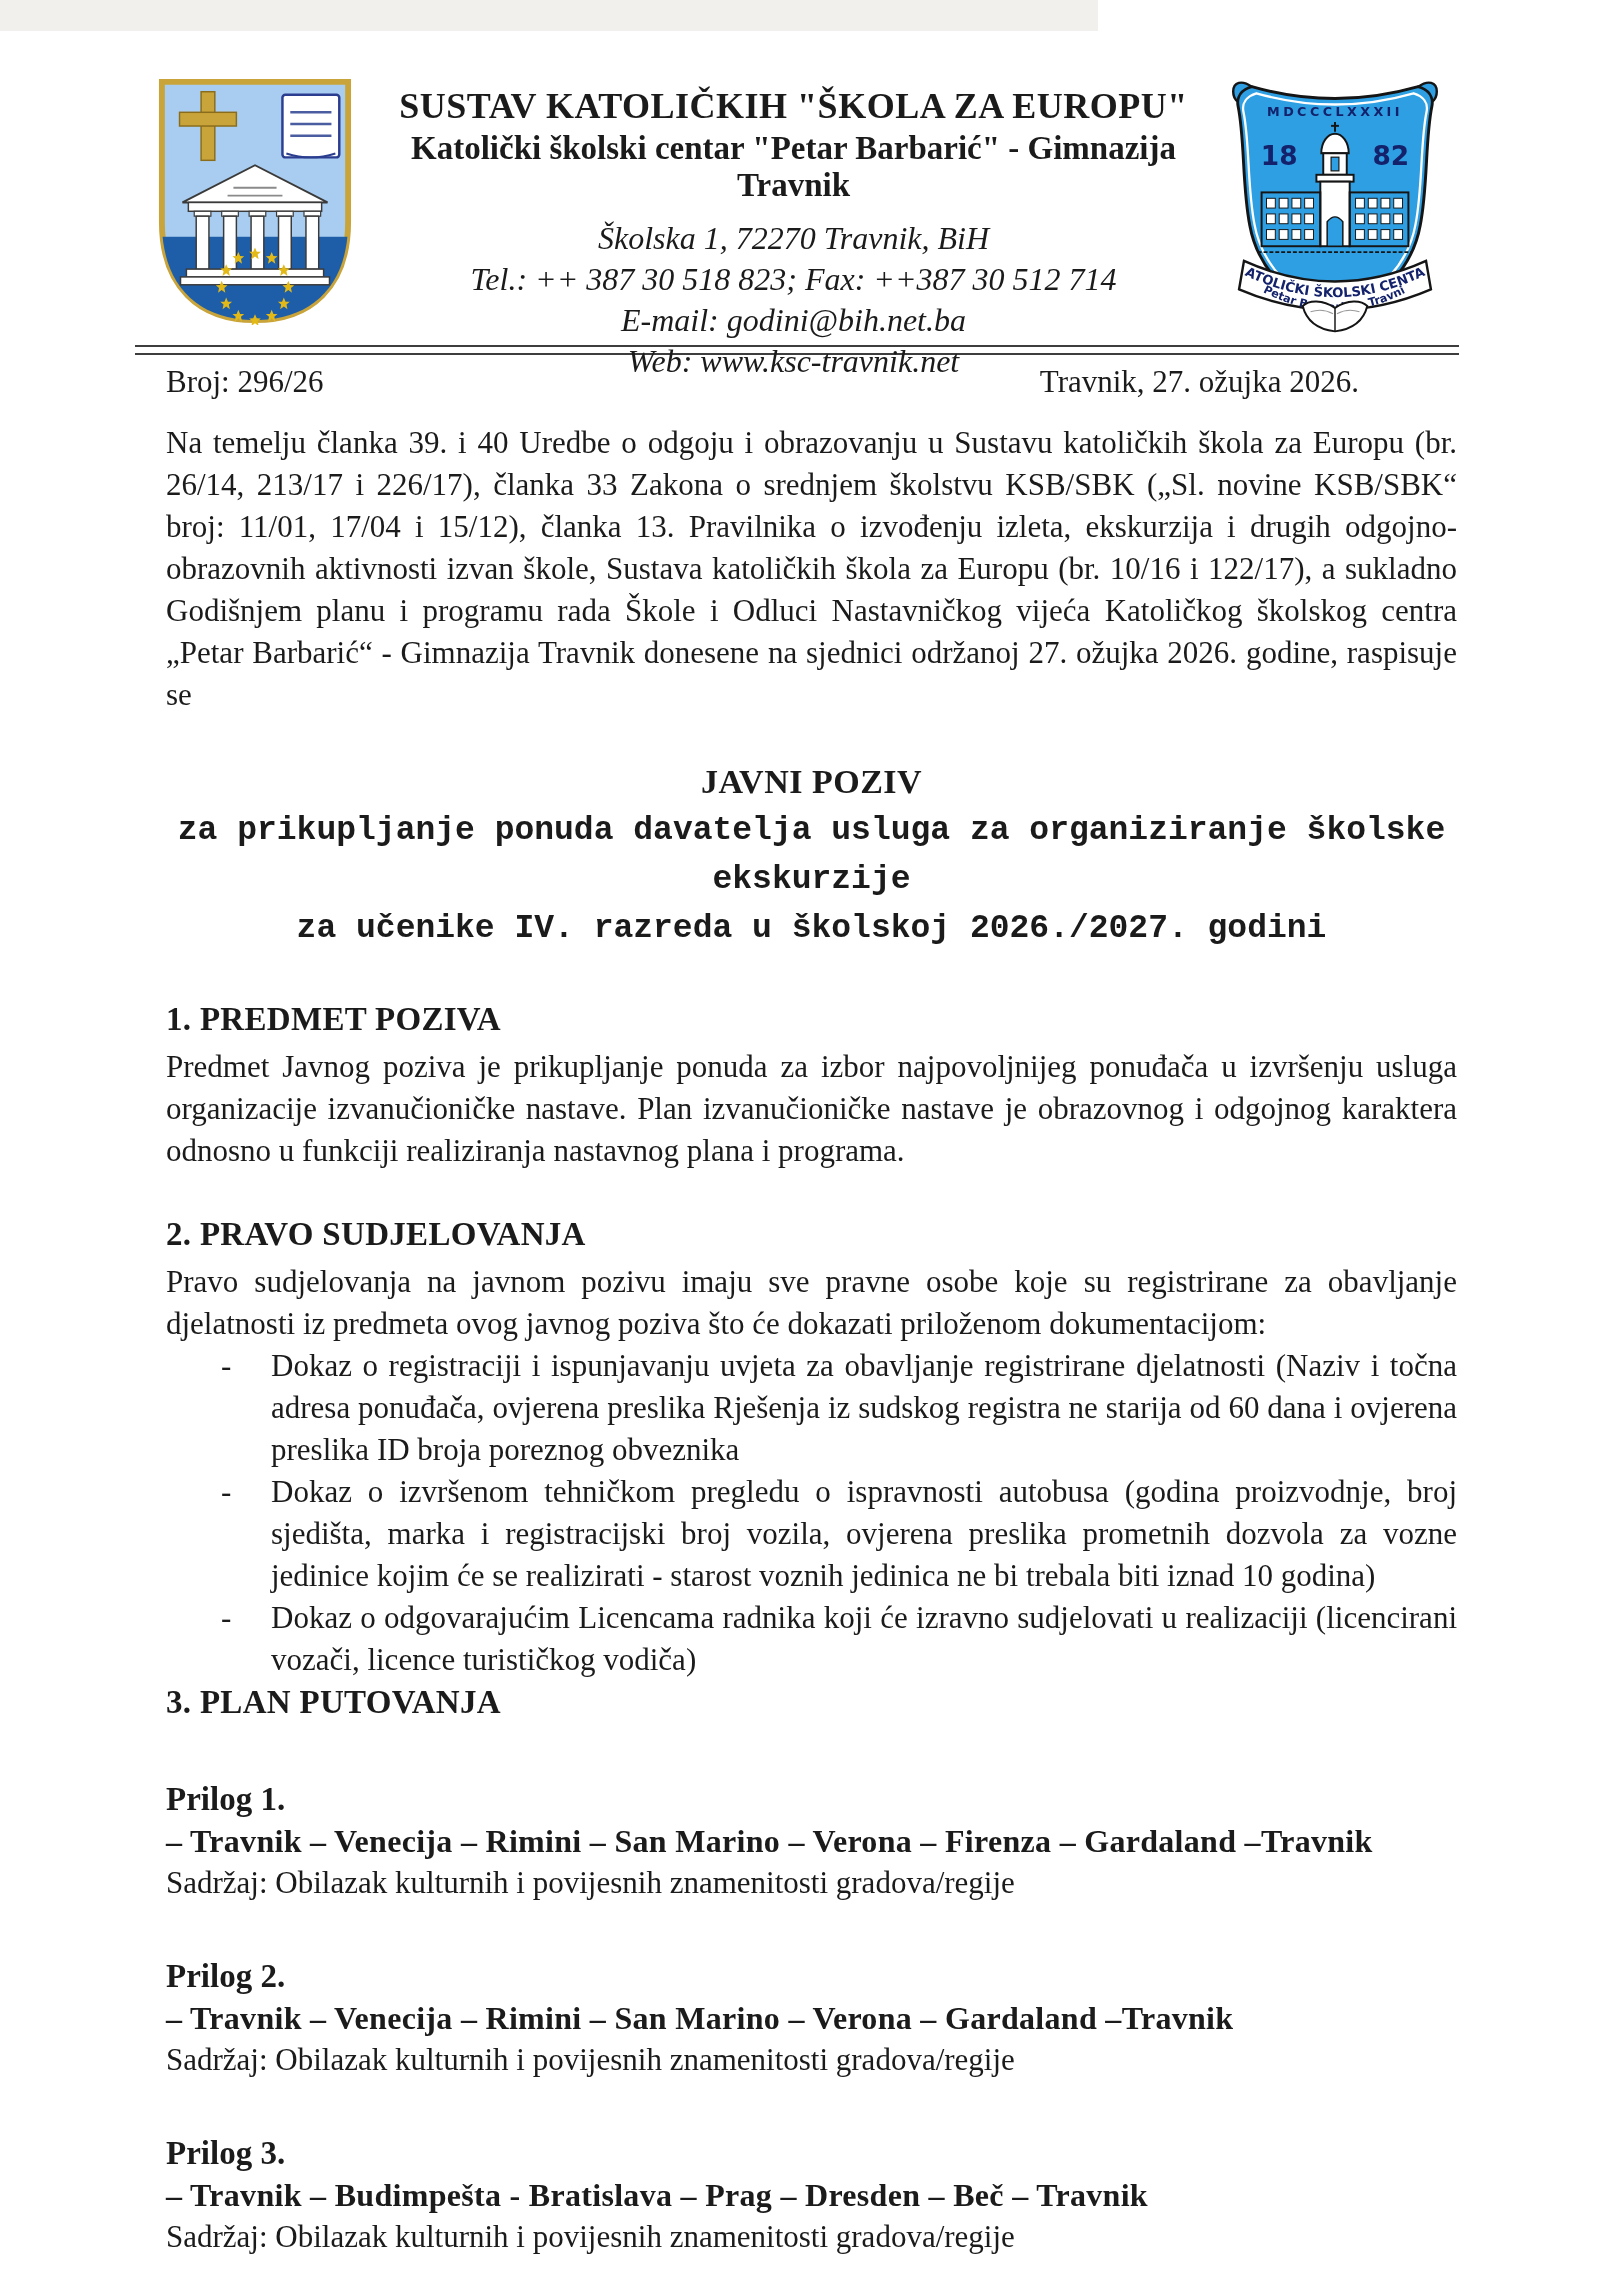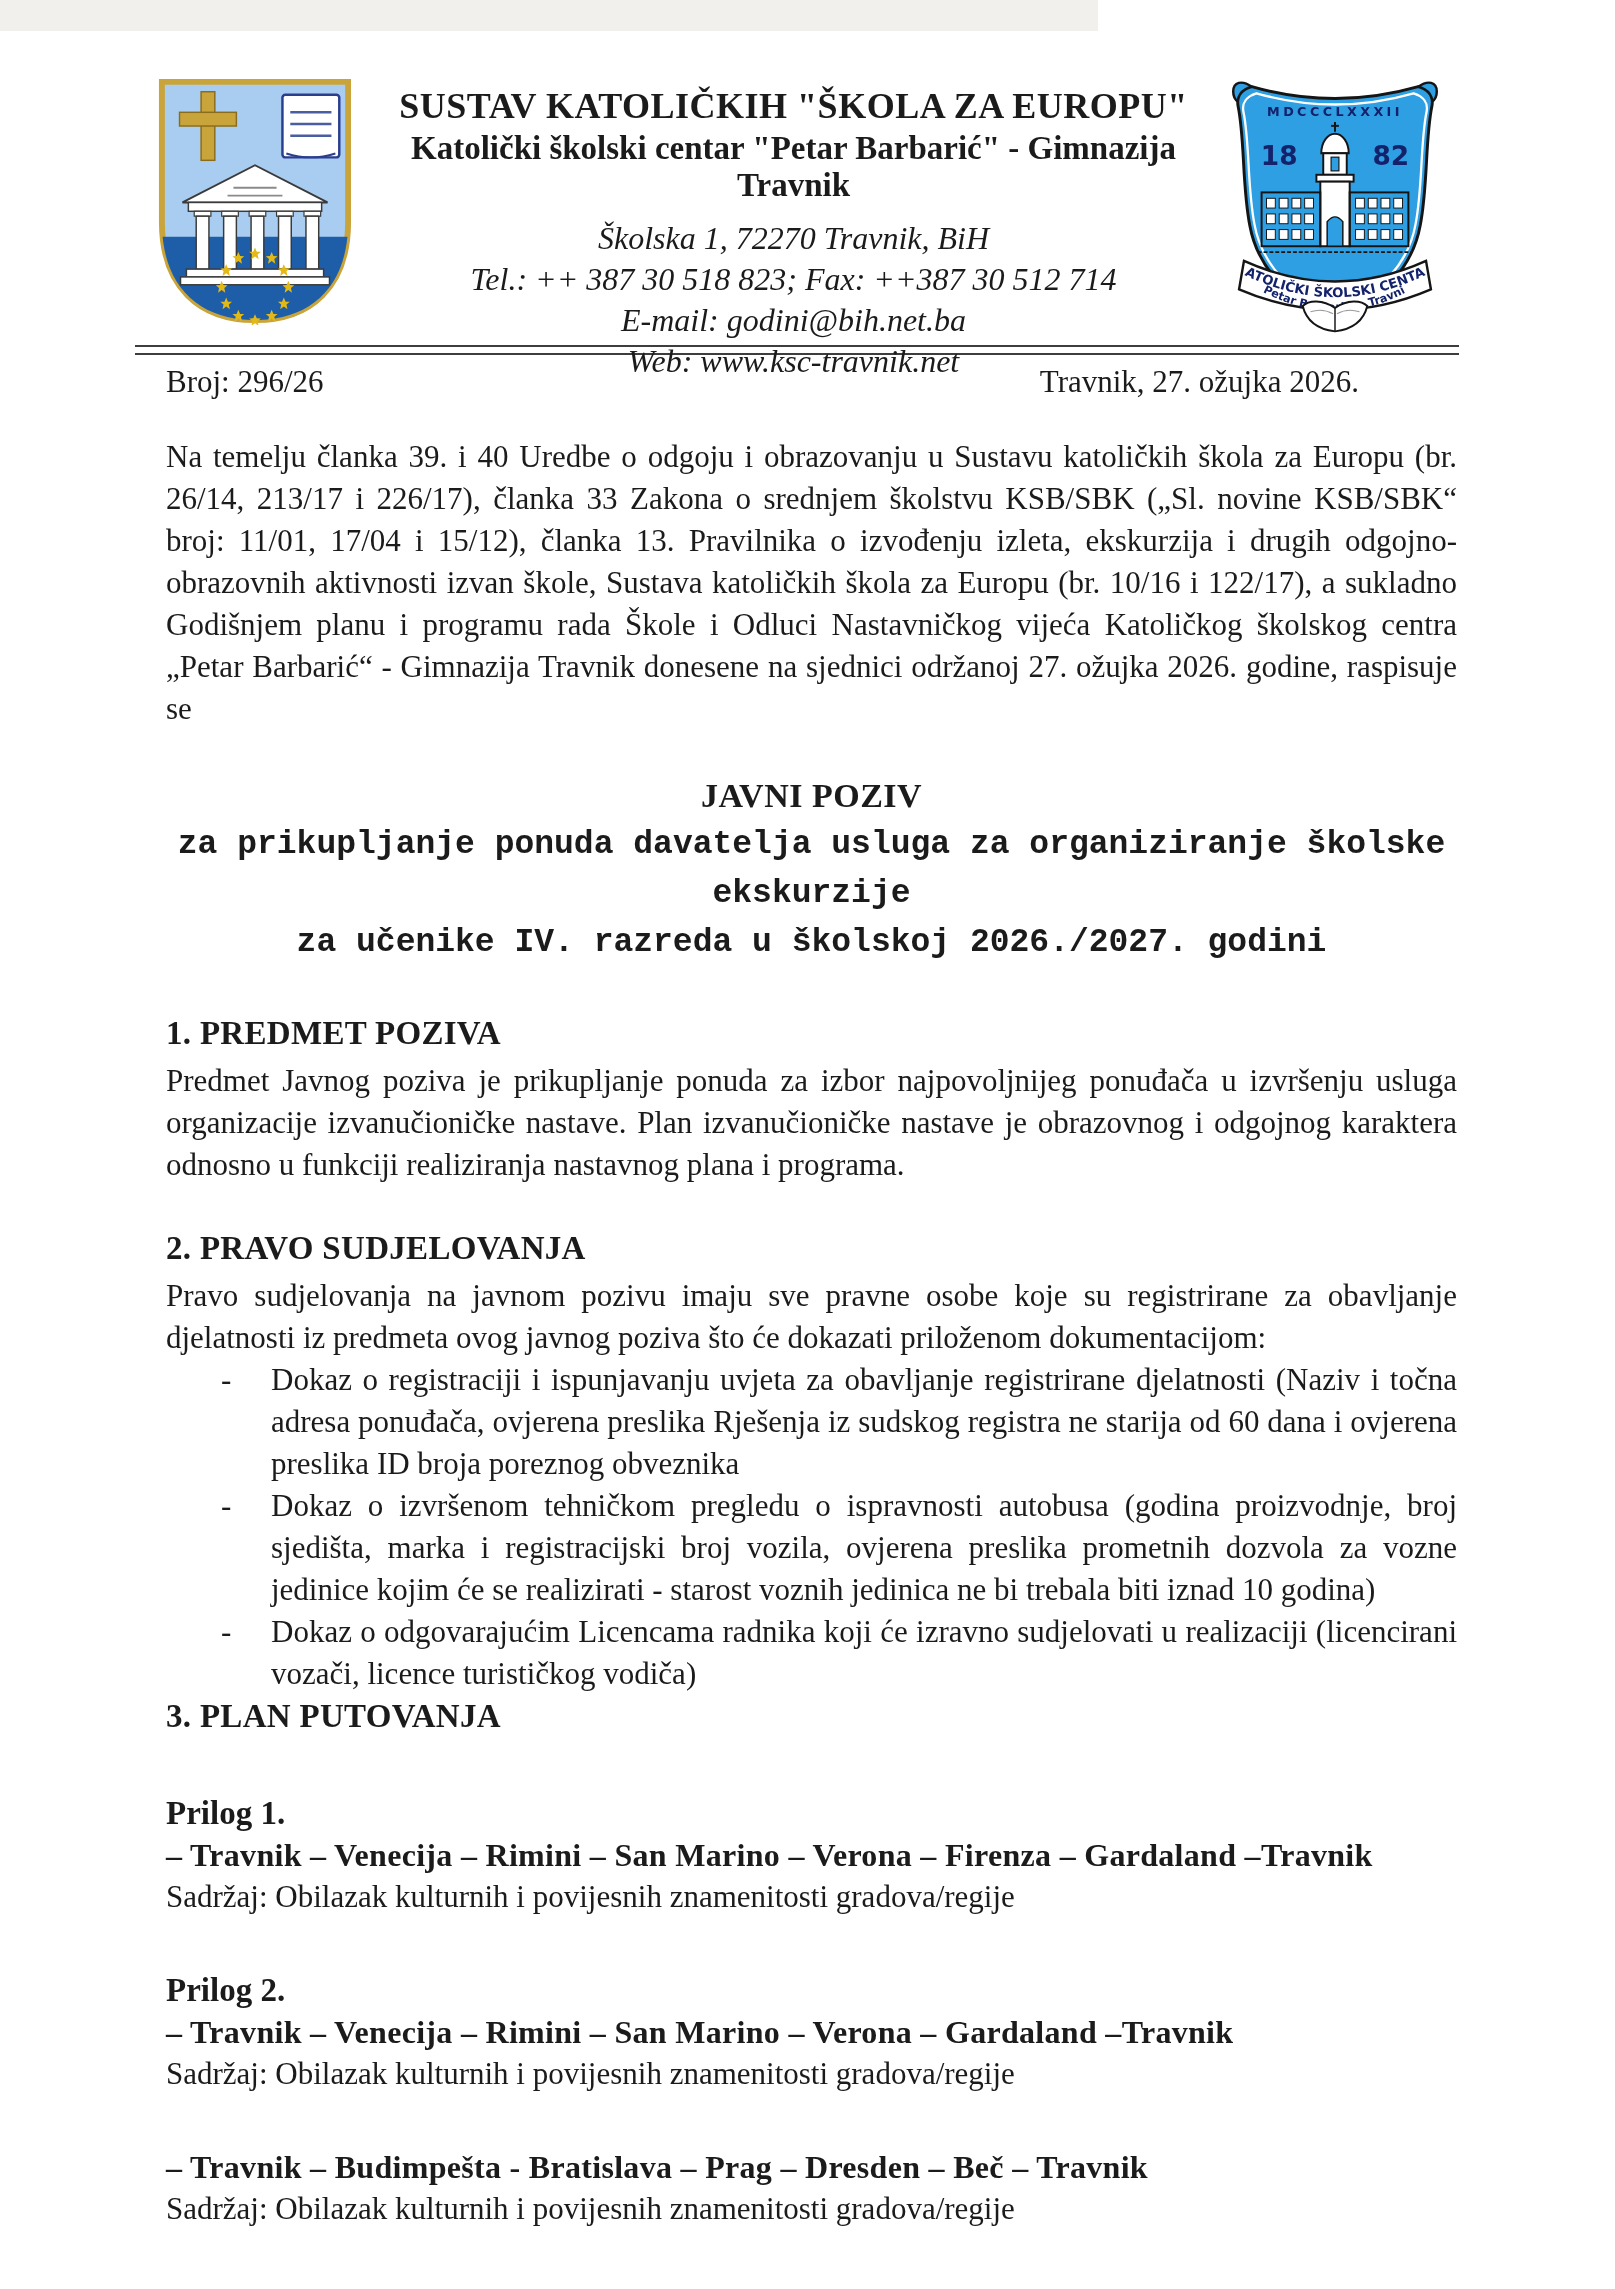--- a/index.html
+++ b/index.html
@@ -24,21 +24,21 @@
   .contact{margin-top:13.7px;font-style:italic;font-size:32px;line-height:41px;}
   
   .rule-double{
     margin-left:-31px;margin-right:-2px;height:5.9px;
     border-top:2.9px solid #3d3d3d;border-bottom:2.9px solid #3d3d3d;
   }
   .meta-row{display:flex;justify-content:space-between;margin-top:5px;font-size:31px;line-height:43px;}
   .meta-date{margin-right:98px;}
   
   .para{font-size:31px;line-height:42px;text-align:justify;}
-  .intro{margin-top:33px;}
+  .intro{margin-top:19px;}
   .doc-title{margin-top:41px;text-align:center;font-weight:bold;}
   .doc-title .t1{font-size:34px;line-height:49px;letter-spacing:0.5px;}
   .doc-title .t2,.doc-title .t3{font-size:33px;line-height:49px;font-family:Liberation Mono, monospace;}
   .sec-heading{font-weight:bold;font-size:33px;line-height:42px;letter-spacing:0.3px;}
   .sec1-h{margin-top:45px;}
   .sec2-h{margin-top:41px;}
   .sec3-h{}
   .sec-body{margin-top:5.9px;}
   .bullets{margin-top:0;}
   .bullet-row{display:grid;grid-template-columns:105px 1fr;font-size:31px;line-height:42px;}
@@ -241,17 +241,18 @@
     <div class="prilog-content">Sadržaj: Obilazak kulturnih i povijesnih znamenitosti gradova/regije</div>
   </div>
 
   <div class="prilog">
     <div class="prilog-label">Prilog 2.</div>
     <div class="prilog-route">– Travnik – Venecija – Rimini – San Marino – Verona –  Gardaland –Travnik</div>
     <div class="prilog-content">Sadržaj: Obilazak kulturnih i povijesnih znamenitosti gradova/regije</div>
   </div>
 
   <div class="prilog">
+    <div class="prilog-label">Prilog 3.</div>
     <div class="prilog-route">– Travnik – Budimpešta - Bratislava – Prag – Dresden – Beč – Travnik</div>
     <div class="prilog-content">Sadržaj: Obilazak kulturnih i povijesnih znamenitosti gradova/regije</div>
   </div>
 </div>
 
 
 </body></html>

